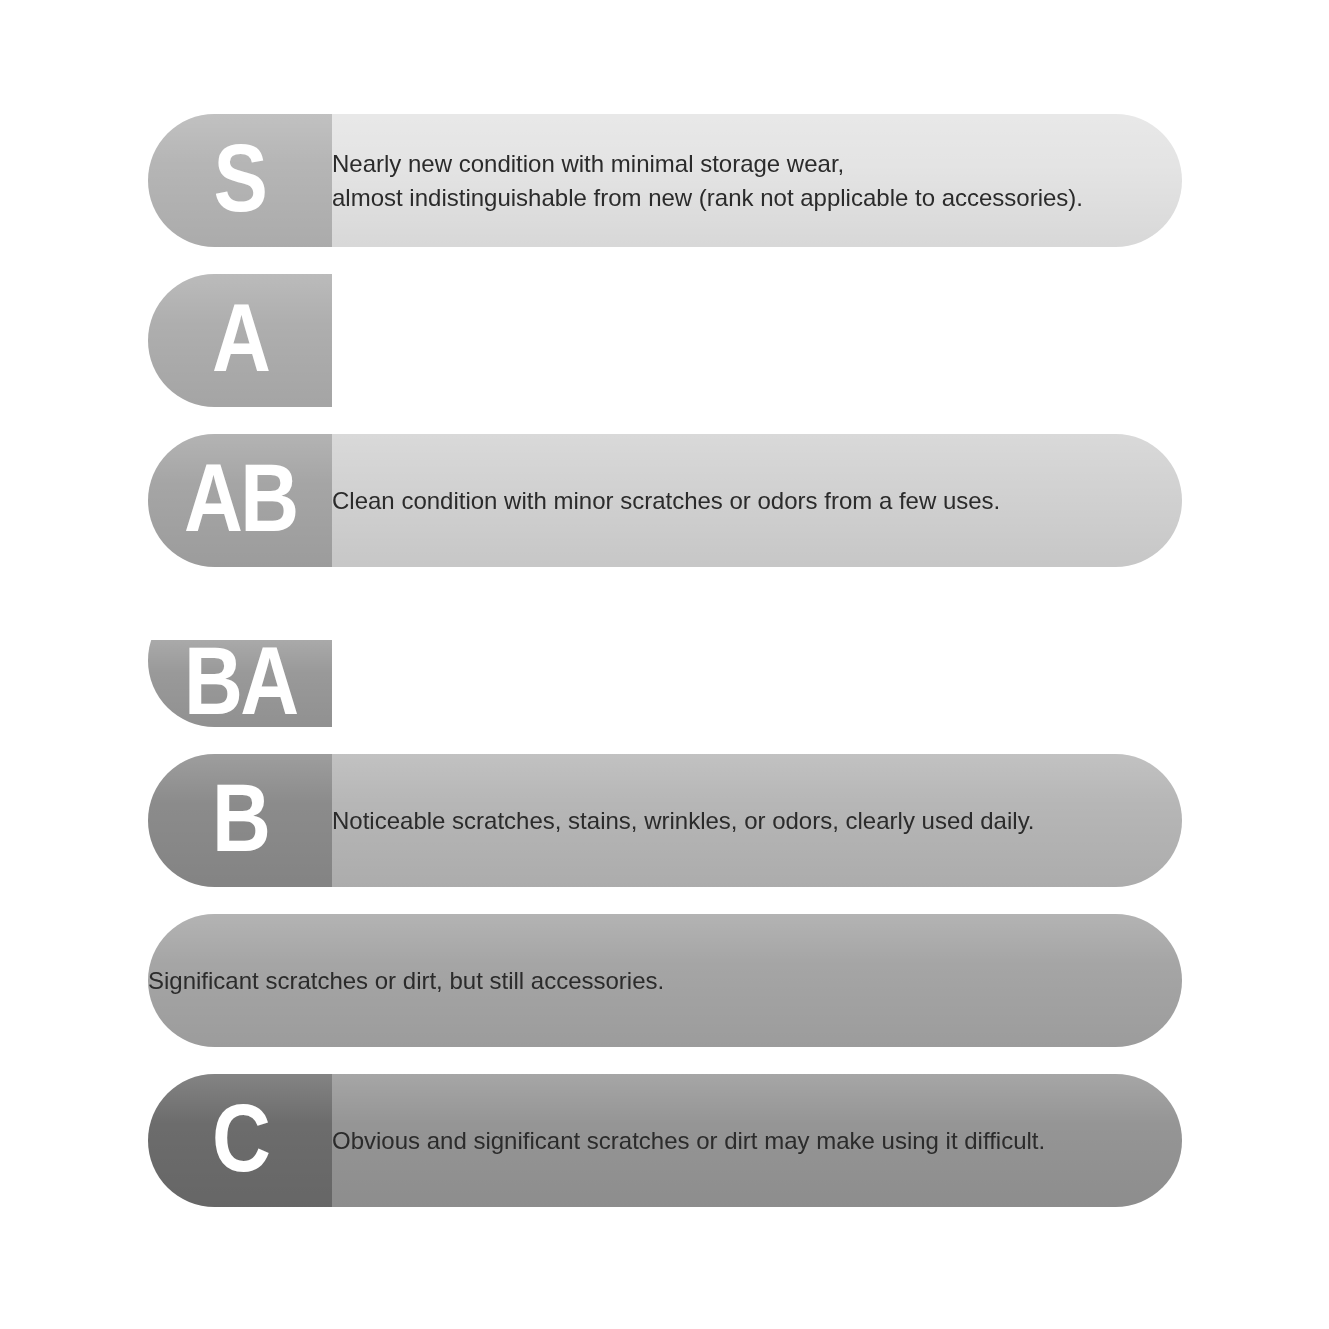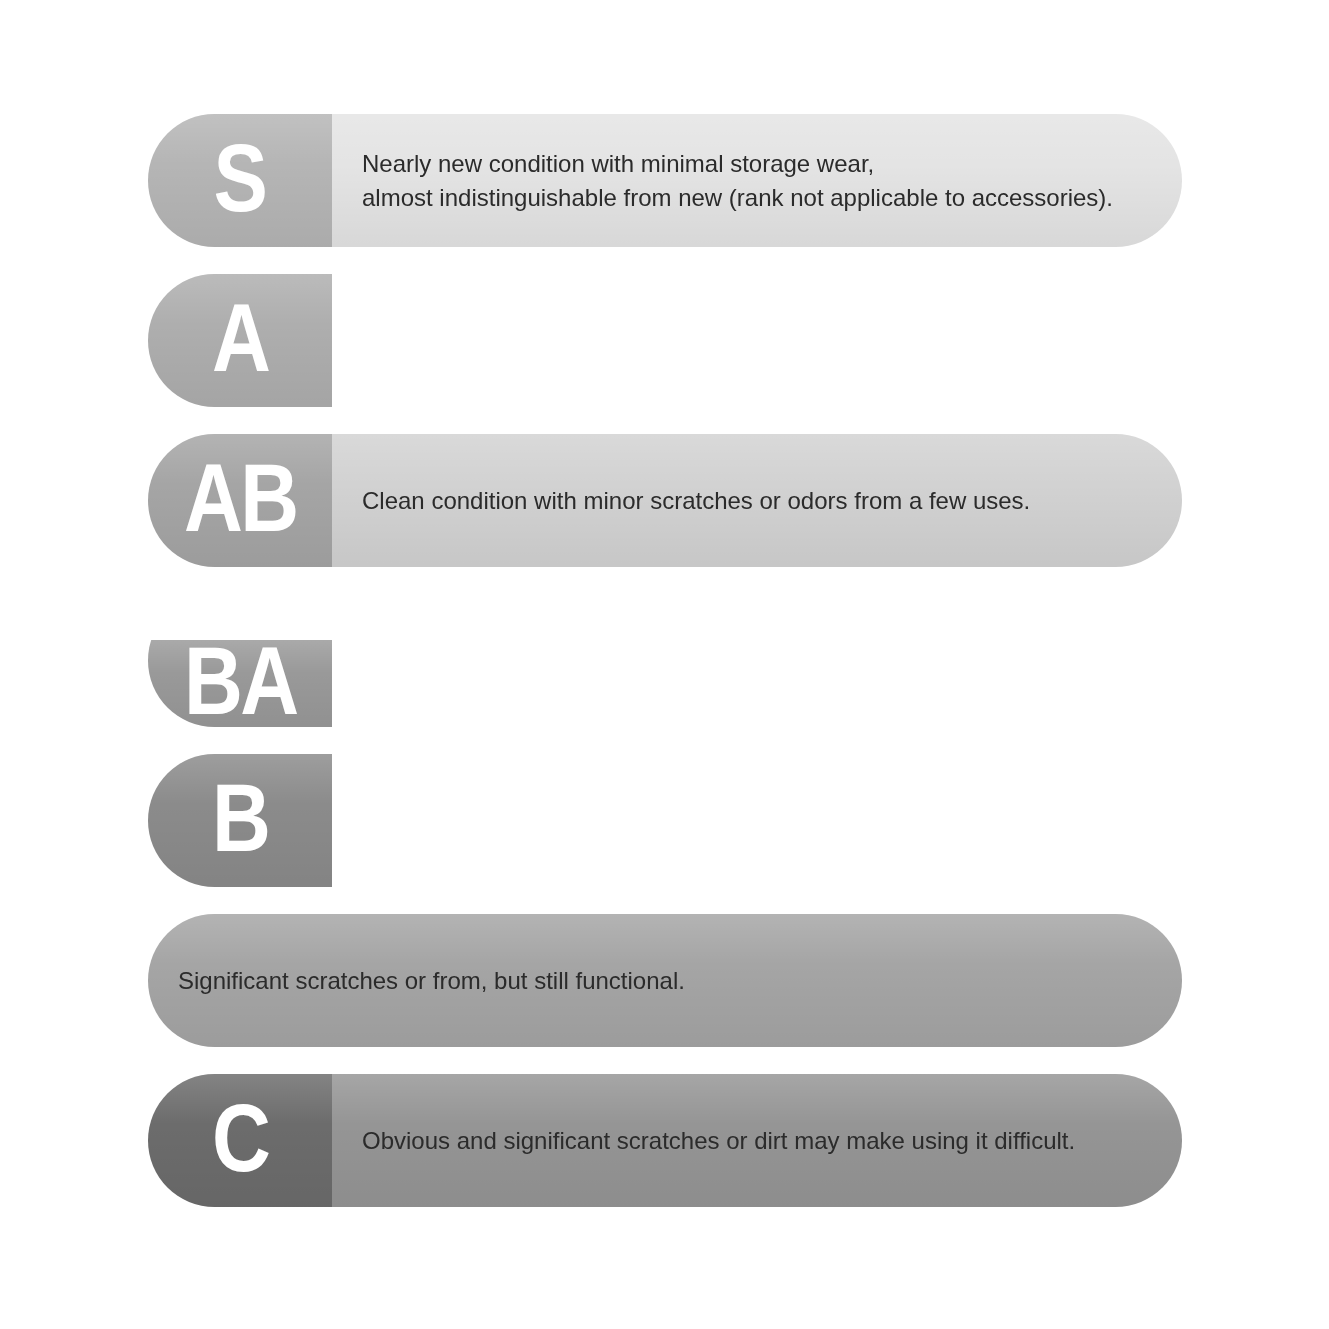--- a/index.html
+++ b/index.html
@@ -41,21 +41,20 @@
     line-height: 1;
     letter-spacing: -3px;
     transform: scaleX(0.85);
     transform-origin: center;
     padding-bottom: 6px;
   }
   .rank-body {
     flex: 1;
     display: flex;
     align-items: center;
-    padding-left: 30px;
     padding-right: 46px;
     background-image: linear-gradient(to bottom, rgba(255,255,255,0.16), rgba(255,255,255,0) 38%, rgba(0,0,0,0.055) 100%);
   }
   .rank-description {
     font-size: 24px;
     line-height: 1.4;
     color: #2b2b2b;
     white-space: pre-line;
   }
 </style>
@@ -92,25 +91,28 @@
   <div class="rank-row">
     <div class="rank-badge" style="background-color: rgb(153, 153, 153); margin-top: 46px;">
       <span class="rank-letter">BA</span>
     </div>
   </div>
 
   <div class="rank-row">
     <div class="rank-badge" style="background-color: rgb(139, 139, 139);">
       <span class="rank-letter">B</span>
     </div>
+    <div class="rank-body" style="background-color: rgb(182, 182, 182);">
+      <span class="rank-description">Noticeable scratches, stains, wrinkles, or odors, clearly used daily.</span>
+    </div>
   </div>
 
   <div class="rank-row">
     <div class="rank-body" style="background-color: rgb(165, 165, 165);">
-      <span class="rank-description">Significant scratches or from, but still functional.</span>
+      <span class="rank-description">Significant scratches or dirt, but still accessories.</span>
     </div>
   </div>
 
   <div class="rank-row">
     <div class="rank-badge" style="background-color: rgb(108, 108, 108);">
       <span class="rank-letter">C</span>
     </div>
     <div class="rank-body" style="background-color: rgb(149, 149, 149);">
       <span class="rank-description">Obvious and significant scratches or dirt may make using it difficult.</span>
     </div>

